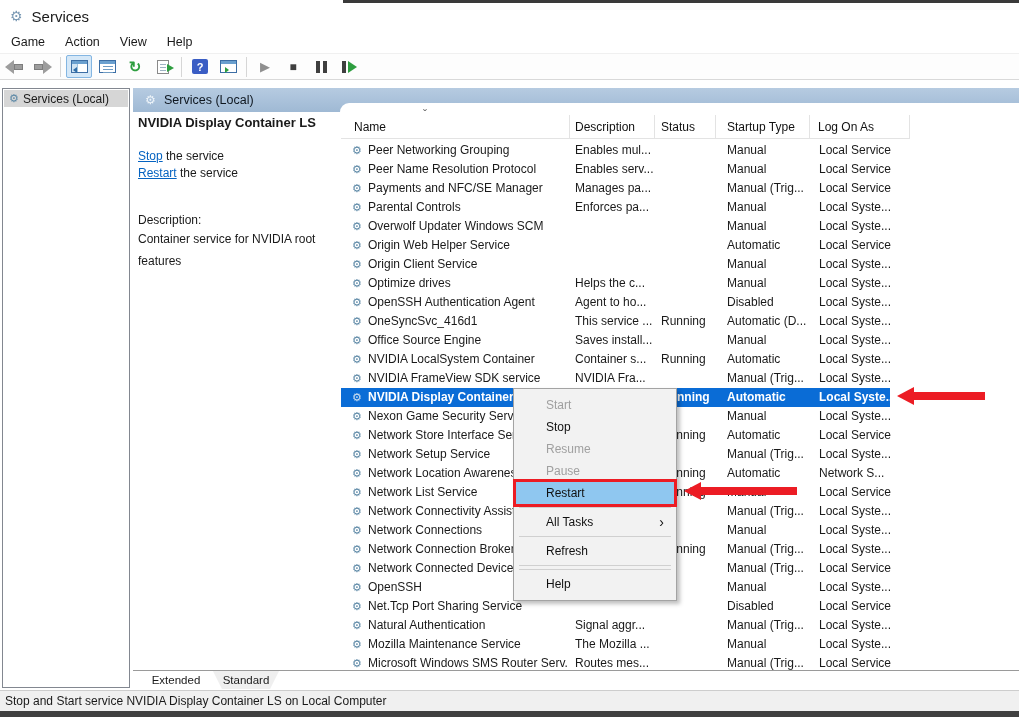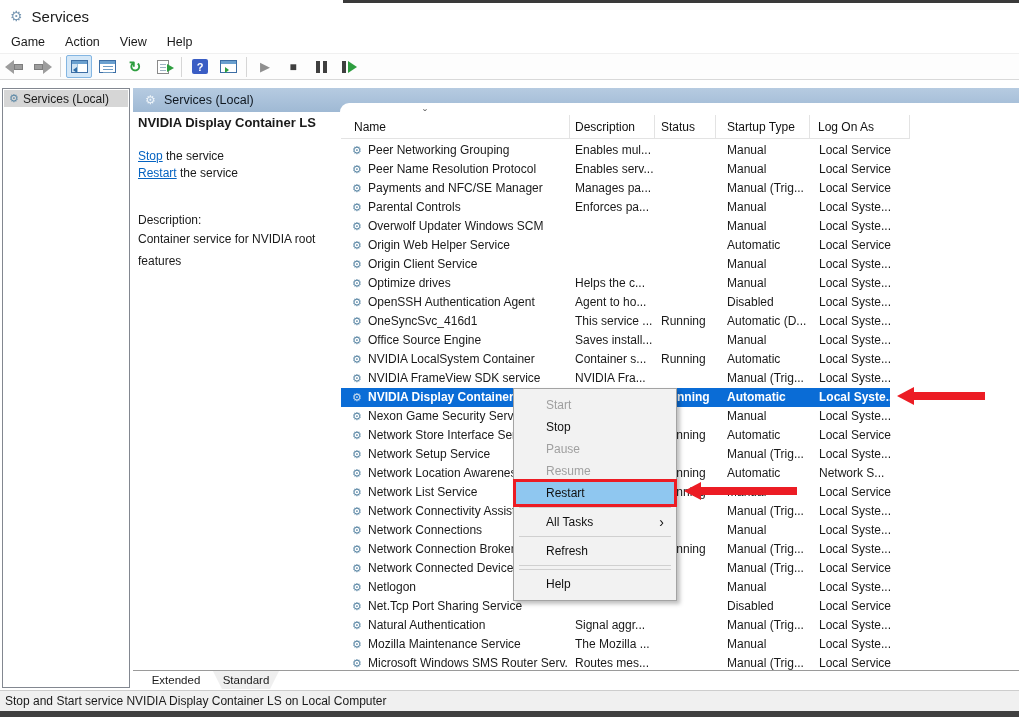--- a/index.html
+++ b/index.html
@@ -430,21 +430,21 @@
     <div class="svc-row" style="top: 418px;">
     <span class="gear">⚙</span>
     <span class="cell c-name">Network Connected Devices</span>
     <span class="cell c-desc"></span>
     <span class="cell c-status"></span>
     <span class="cell c-startup">Manual (Trig...</span>
     <span class="cell c-logon">Local Service</span>
   </div>
     <div class="svc-row" style="top: 437px;">
     <span class="gear">⚙</span>
-    <span class="cell c-name">Netlogon</span>
+    <span class="cell c-name">OpenSSH</span>
     <span class="cell c-desc"></span>
     <span class="cell c-status"></span>
     <span class="cell c-startup">Manual</span>
     <span class="cell c-logon">Local Syste...</span>
   </div>
     <div class="svc-row" style="top: 456px;">
     <span class="gear">⚙</span>
     <span class="cell c-name">Net.Tcp Port Sharing Service</span>
     <span class="cell c-desc"></span>
     <span class="cell c-status"></span>
@@ -473,22 +473,22 @@
     <span class="cell c-desc">Routes mes...</span>
     <span class="cell c-status"></span>
     <span class="cell c-startup">Manual (Trig...</span>
     <span class="cell c-logon">Local Service</span>
   </div>
   </div>
 
 <div id="context-menu">
     <div class="cm-item disabled">Start</div>
     <div class="cm-item">Stop</div>
+    <div class="cm-item disabled">Resume</div>
     <div class="cm-item disabled">Pause</div>
-    <div class="cm-item disabled">Resume</div>
     <div class="cm-item highlighted">Restart</div>
     <div class="cm-sep"></div>
     <div class="cm-item">All Tasks<span class="cm-sub-arrow">›</span></div>
     <div class="cm-sep"></div>
     <div class="cm-item">Refresh</div>
     <div class="cm-sep"></div>
     <div class="cm-sep"></div>
     <div class="cm-item">Help</div>
   </div>
 

